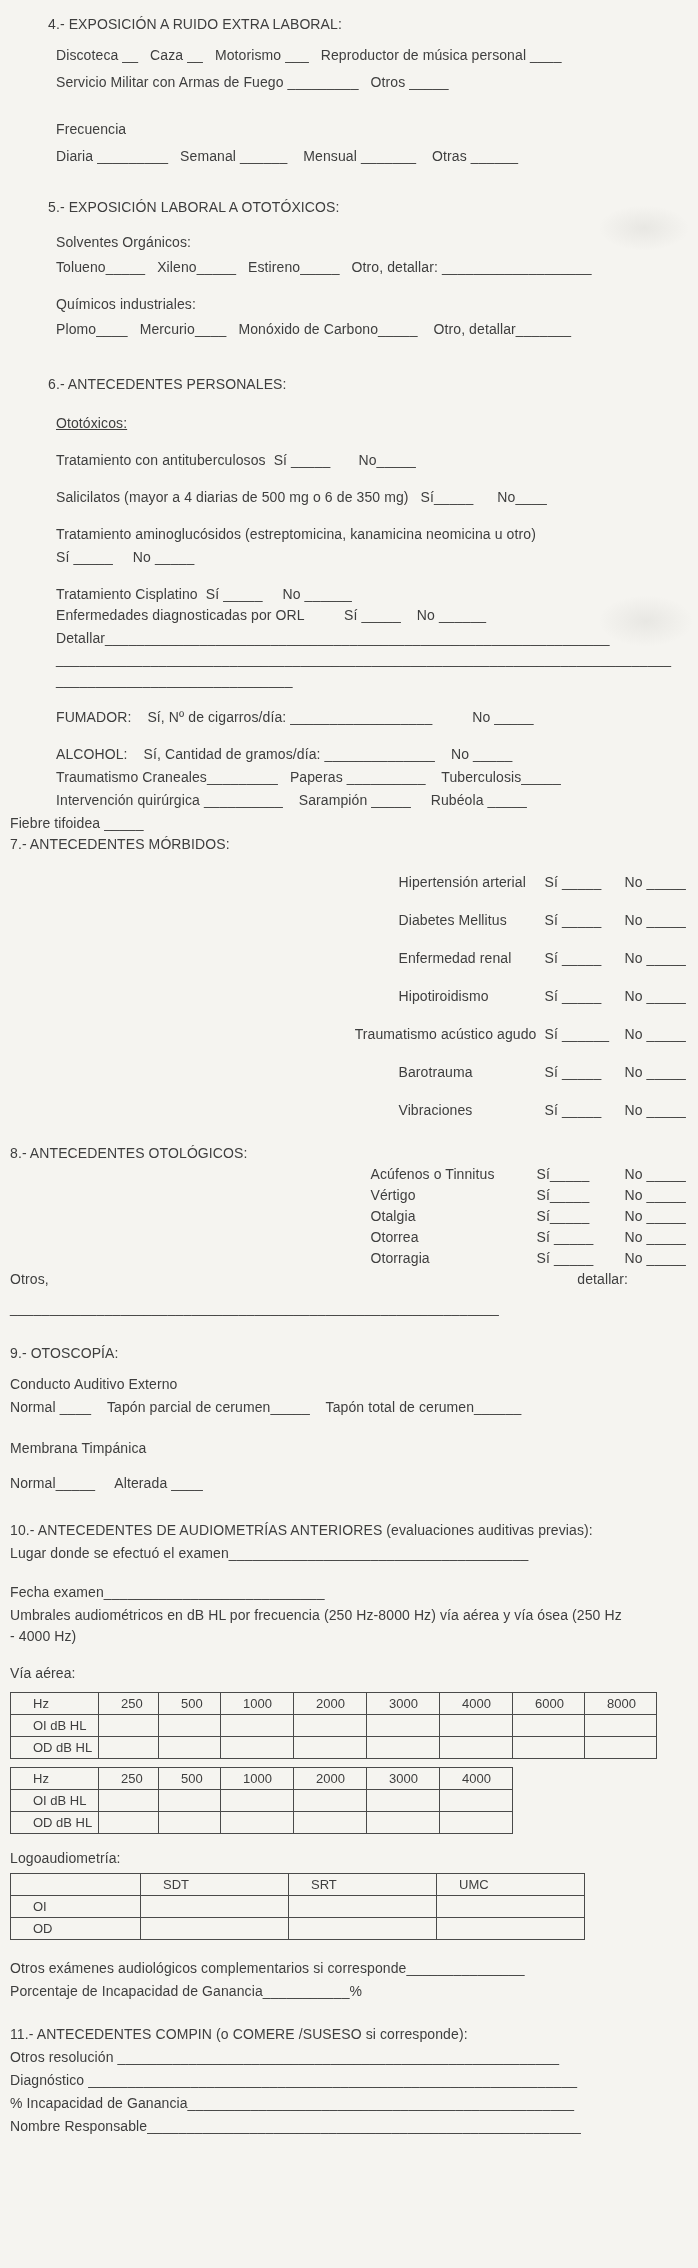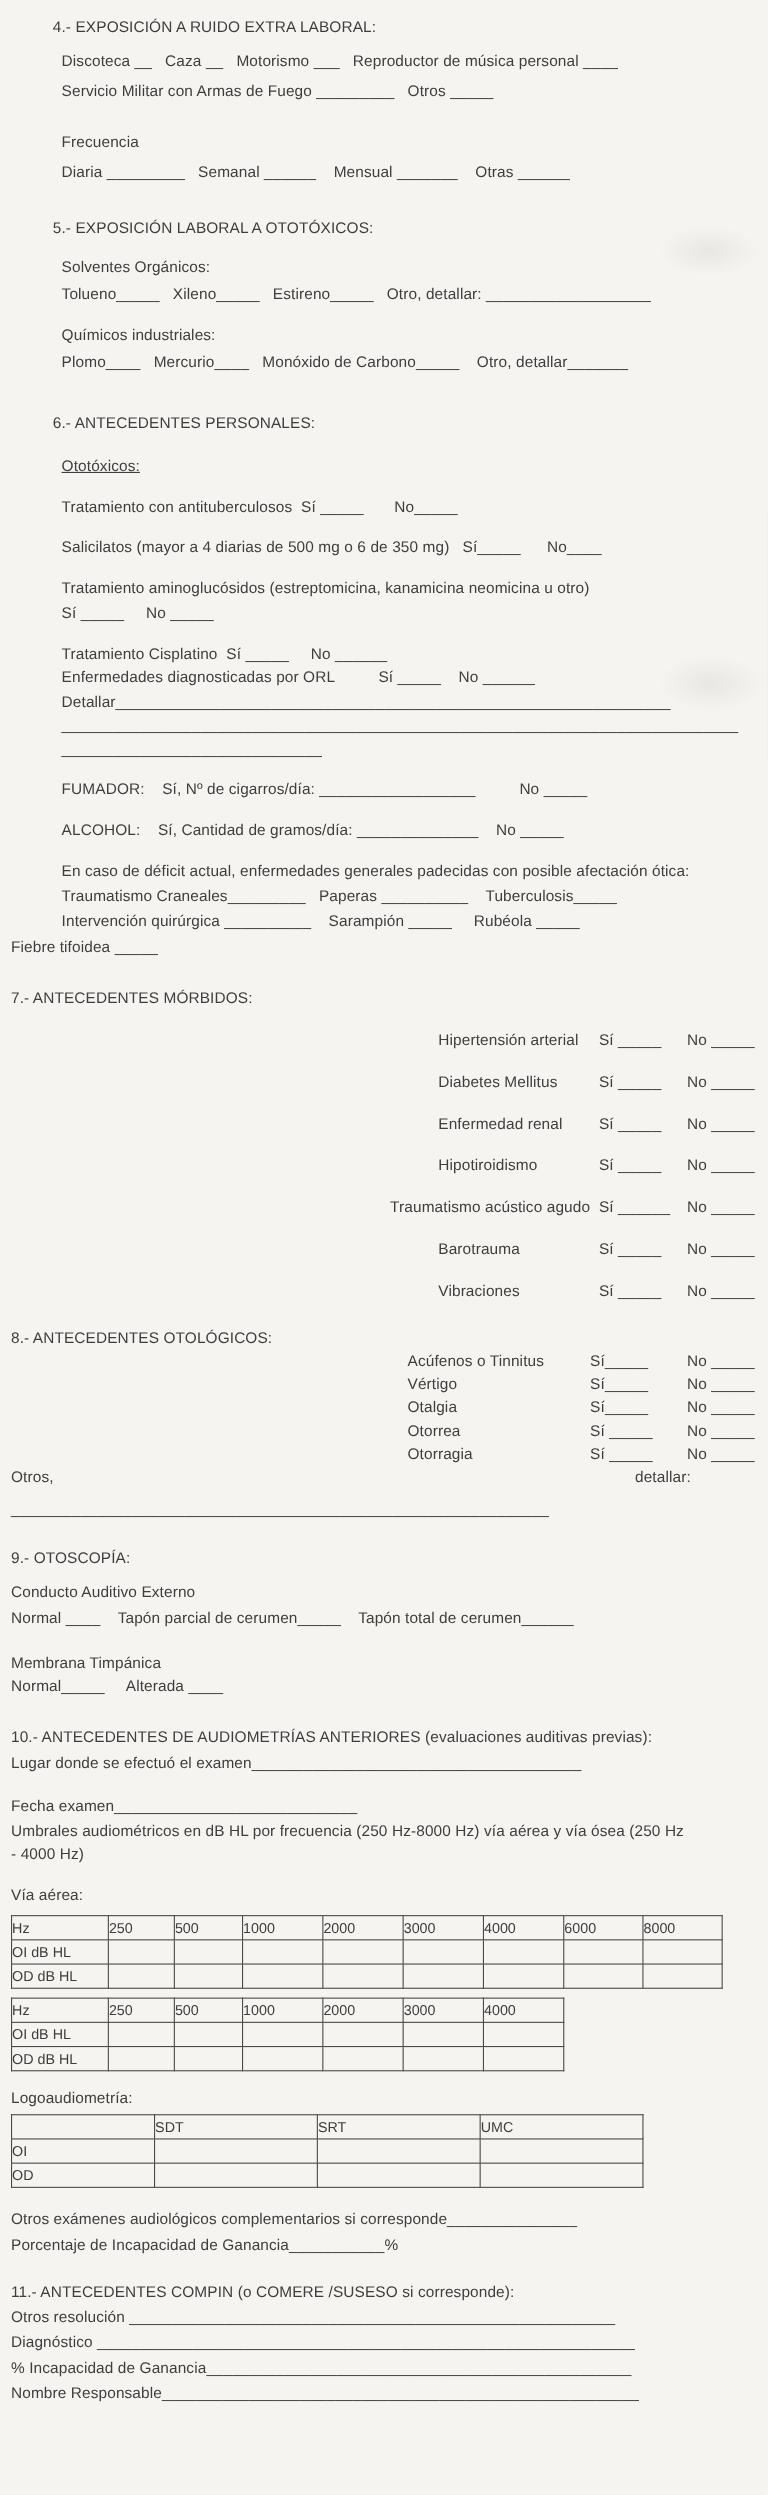--- a/index.html
+++ b/index.html
@@ -24,21 +24,21 @@
   .row7 .si  { min-width:80px; }
   .row8 .lbl { min-width:166px; padding-right:4px; }
   .row8 .si  { min-width:88px; }
   .row-otros { width:680px; }
   .row-otros .sp { flex:1; }
   .row-otros .det { margin-right:62px; }
   .tbl { border-collapse:collapse; table-layout:fixed; margin-left:10px; }
   .tbl td {
     border:1px solid var(--tborder);
     font-size:13px; line-height:15px;
-    height:22px; padding:1px 0;
+    height:22px; padding:1px 22px;
     vertical-align:middle; text-align:left;
     white-space:nowrap; overflow:hidden;
   }
   .artifact { position:absolute; pointer-events:none;
     background:radial-gradient(ellipse at center, rgba(60,60,55,.07), rgba(60,60,55,0) 70%); }
 </style>
 </head>
 <body>
 
 <div class="page">
@@ -69,28 +69,27 @@
     <div class="ln ind" style="margin-top:16px">Salicilatos (mayor a 4 diarias de 500 mg o 6 de 350 mg)   Sí_____      No____</div>
     <div class="ln ind" style="margin-top:16px">Tratamiento aminoglucósidos (estreptomicina, kanamicina neomicina u otro)</div>
     <div class="ln ind" style="margin-top:2px">Sí _____     No _____</div>
     <div class="ln ind" style="margin-top:16px">Tratamiento Cisplatino  Sí _____     No ______</div>
     <div class="ln ind" style="">Enfermedades diagnosticadas por ORL          Sí _____    No ______</div>
     <div class="ln ind" style="margin-top:2px">Detallar________________________________________________________________</div>
     <div class="ln ind">______________________________________________________________________________</div>
     <div class="ln ind">______________________________</div>
     <div class="ln ind" style="margin-top:16px">FUMADOR:    Sí, Nº de cigarros/día: __________________          No _____</div>
     <div class="ln ind" style="margin-top:16px">ALCOHOL:    Sí, Cantidad de gramos/día: ______________    No _____</div>
-    <div class="ln ind" style="margin-top:16px">En caso de déficit actual, enfermedades generales padecidas con posible afectación ótica:</div>
     <div class="ln ind" style="margin-top:2px">Traumatismo Craneales_________   Paperas __________    Tuberculosis_____</div>
     <div class="ln ind" style="margin-top:2px">Intervención quirúrgica __________    Sarampión _____     Rubéola _____</div>
     <div class="ln lm" style="margin-top:2px">Fiebre tifoidea _____</div>
   </section>
 
   <section>
-    <div class="ln lm" style="margin-top:26px">7.- ANTECEDENTES MÓRBIDOS:</div>
+    <div class="ln lm" style="">7.- ANTECEDENTES MÓRBIDOS:</div>
     <div class="ln lm row row7" style="margin-top:17px">
       <span class="lbl">Hipertensión arterial</span>
       <span class="si">Sí _____</span>
       <span class="no">No _____</span>
     </div>
     <div class="ln lm row row7" style="margin-top:17px">
       <span class="lbl">Diabetes Mellitus</span>
       <span class="si">Sí _____</span>
       <span class="no">No _____</span>
     </div>
@@ -154,21 +153,21 @@
       <span class="det">detallar:</span>
     </div>
     <div class="ln lm" style="margin-top:8px">______________________________________________________________</div>
   </section>
 
   <section>
     <div class="ln lm" style="margin-top:24px">9.- OTOSCOPÍA:</div>
     <div class="ln lm" style="margin-top:10px">Conducto Auditivo Externo</div>
     <div class="ln lm" style="margin-top:2px">Normal ____    Tapón parcial de cerumen_____    Tapón total de cerumen______</div>
     <div class="ln lm" style="margin-top:20px">Membrana Timpánica</div>
-    <div class="ln lm" style="margin-top:0">Normal_____     Alterada ____</div>
+    <div class="ln lm" style="margin-top:14px">Normal_____     Alterada ____</div>
   </section>
 
   <section>
     <div class="ln lm" style="margin-top:26px">10.- ANTECEDENTES DE AUDIOMETRÍAS ANTERIORES (evaluaciones auditivas previas):</div>
     <div class="ln lm" style="margin-top:2px">Lugar donde se efectuó el examen______________________________________</div>
     <div class="ln lm" style="margin-top:18px">Fecha examen____________________________</div>
     <div class="ln lm" style="margin-top:2px">Umbrales audiométricos en dB HL por frecuencia (250 Hz-8000 Hz) vía aérea y vía ósea (250 Hz</div>
     <div class="ln lm">- 4000 Hz)</div>
 
     <div class="ln lm" style="margin-top:16px">Vía aérea:</div>

